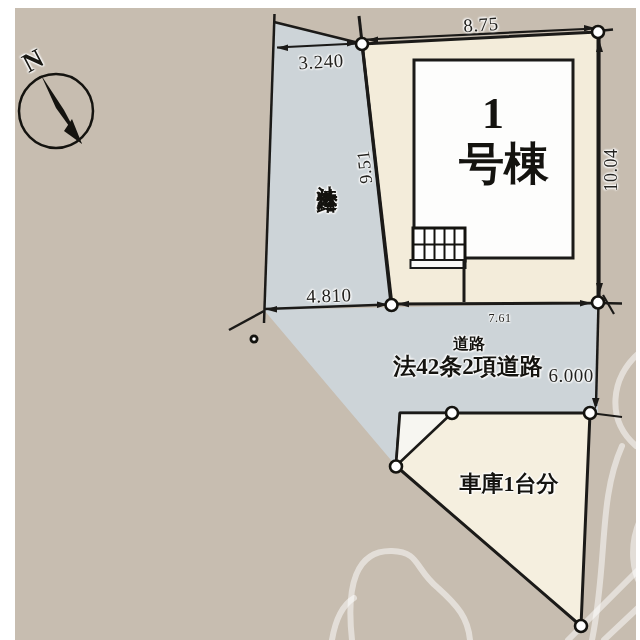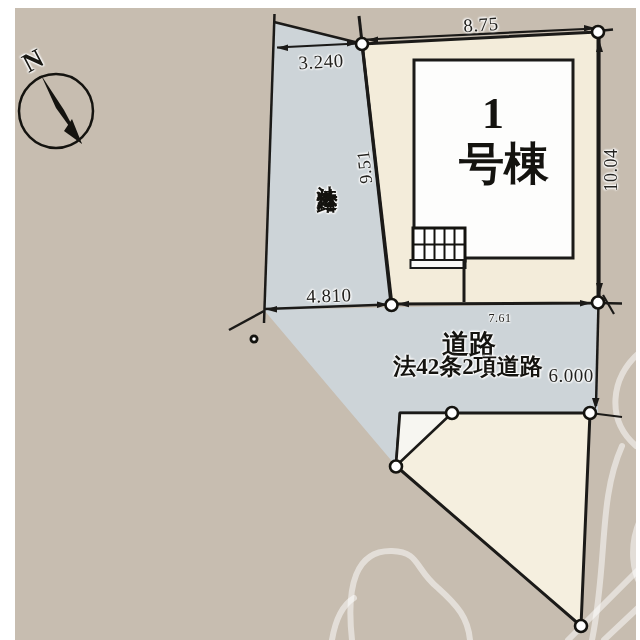--- a/index.html
+++ b/index.html
@@ -126,22 +126,23 @@
   <div class="lbl dim rot-1004" style="left:611px;top:170px;">10.04</div>
 
   <div class="lbl dim rot-m2" style="left:329px;top:296px;">4.810</div>
 
   <div class="lbl dim" style="left:500px;top:318px;font-size:12px;">7.61</div>
 
   <div class="lbl dim" style="left:571px;top:376px;">6.000</div>
 
   <div class="lbl jp vert" style="left:327px;top:173px;font-size:21px;">法外道路</div>
 
-  <div class="lbl jp" style="left:469px;top:344px;font-size:27px;">道路</div>
+  <div class="lbl jp" style="left:469px;top:344px;font-size:16px;">道路</div>
 
   <div class="lbl jp" style="left:468px;top:366px;font-size:23px;">法42条2項道路</div>
 
   <div class="lbl jp" style="left:493px;top:113px;font-size:44px;font-weight:600;">1</div>
 
   <div class="lbl jp" style="left:492px;top:164px;font-size:45px;font-weight:600;margin-left:12px;">号棟</div>
 
+  <div class="lbl jp" style="left:509px;top:484px;font-size:22px;">車庫1台分</div>
 
 </div>
 
 </body></html>

